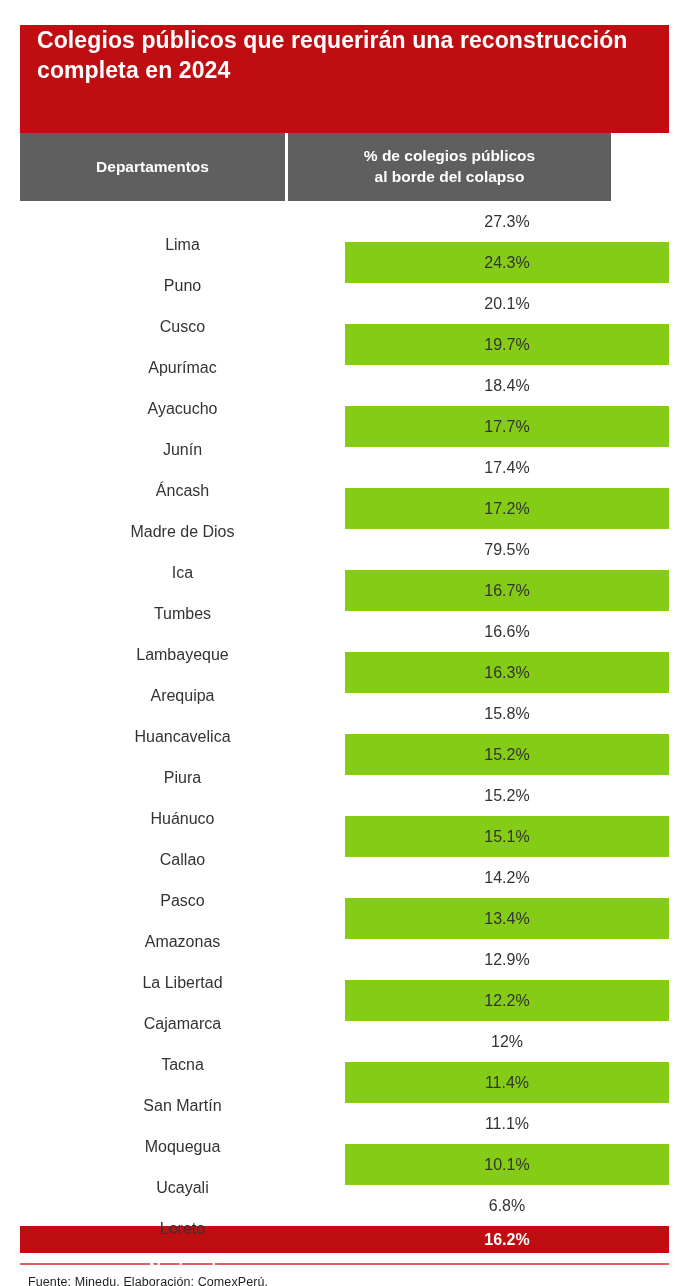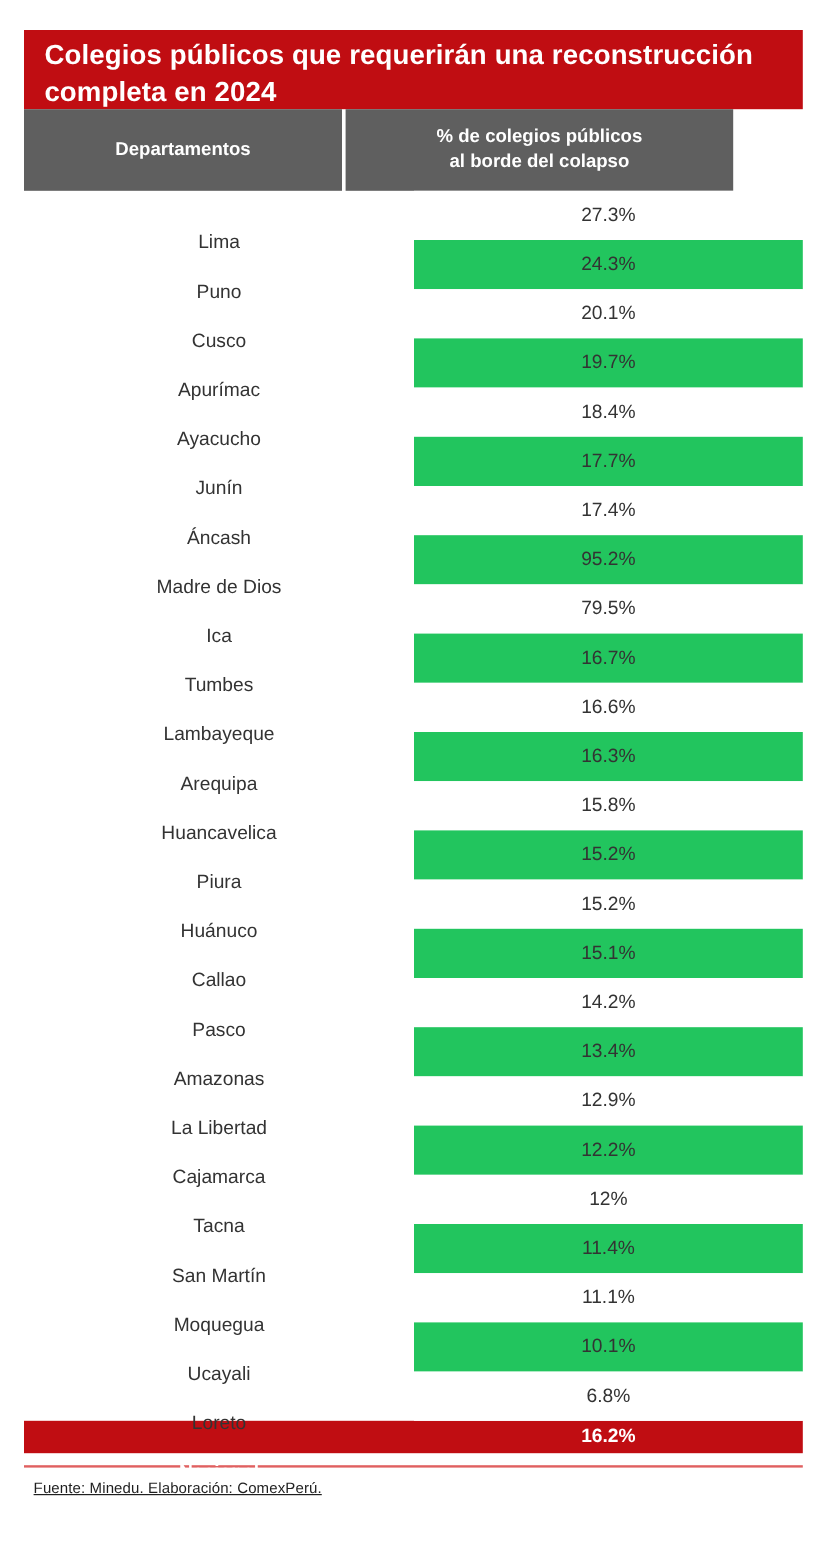--- a/index.html
+++ b/index.html
@@ -14,25 +14,25 @@
     overflow: hidden;
   }
   .page {
     box-sizing: border-box;
     padding: 25px 20px 0 20px;
     width: 689px;
   }
   
   .title-block {
     background: #c00d12;
-    height: 66px;
+    height: 108px;
     box-sizing: border-box;
     padding: 0 17px;
     display: flex;
-    align-items: flex-end;
+    align-items: flex-start;
   }
   .title-text {
     color: #ffffff;
     font-size: 23px;
     font-weight: bold;
     line-height: 1.32;
     letter-spacing: 0.1px;
   }
   
   .header-row {
@@ -63,21 +63,21 @@
     align-items: center;
     justify-content: center;
     font-size: 16px;
     color: #333333;
   }
   .cell.left  { width: 325px; margin-top: 44px; }
   .cell.right { width: 324px; }
   .row.odd  .cell.left  { background: #f0f0f0; }
   .row.odd  .cell.right { background: #ffffff; }
   .row.even .cell.left  { background: #d1d1d1; }
-  .row.even .cell.right { background: #22c55e; }
+  .row.even .cell.right { background: #84cc16; }
   
   .nacional-row {
     display: flex;
     height: 27px;
     background: #c00d12;
   }
   .nacional-row .cell {
     color: #ffffff;
     font-weight: bold;
   }
@@ -140,21 +140,21 @@
         <div class="row even">
           <div class="cell left">Junín</div>
           <div class="cell right">17.7%</div>
         </div>
         <div class="row odd">
           <div class="cell left">Áncash</div>
           <div class="cell right">17.4%</div>
         </div>
         <div class="row even">
           <div class="cell left">Madre de Dios</div>
-          <div class="cell right">95.2%</div>
+          <div class="cell right">17.2%</div>
         </div>
         <div class="row odd">
           <div class="cell left">Ica</div>
           <div class="cell right">79.5%</div>
         </div>
         <div class="row even">
           <div class="cell left">Tumbes</div>
           <div class="cell right">16.7%</div>
         </div>
         <div class="row odd">

